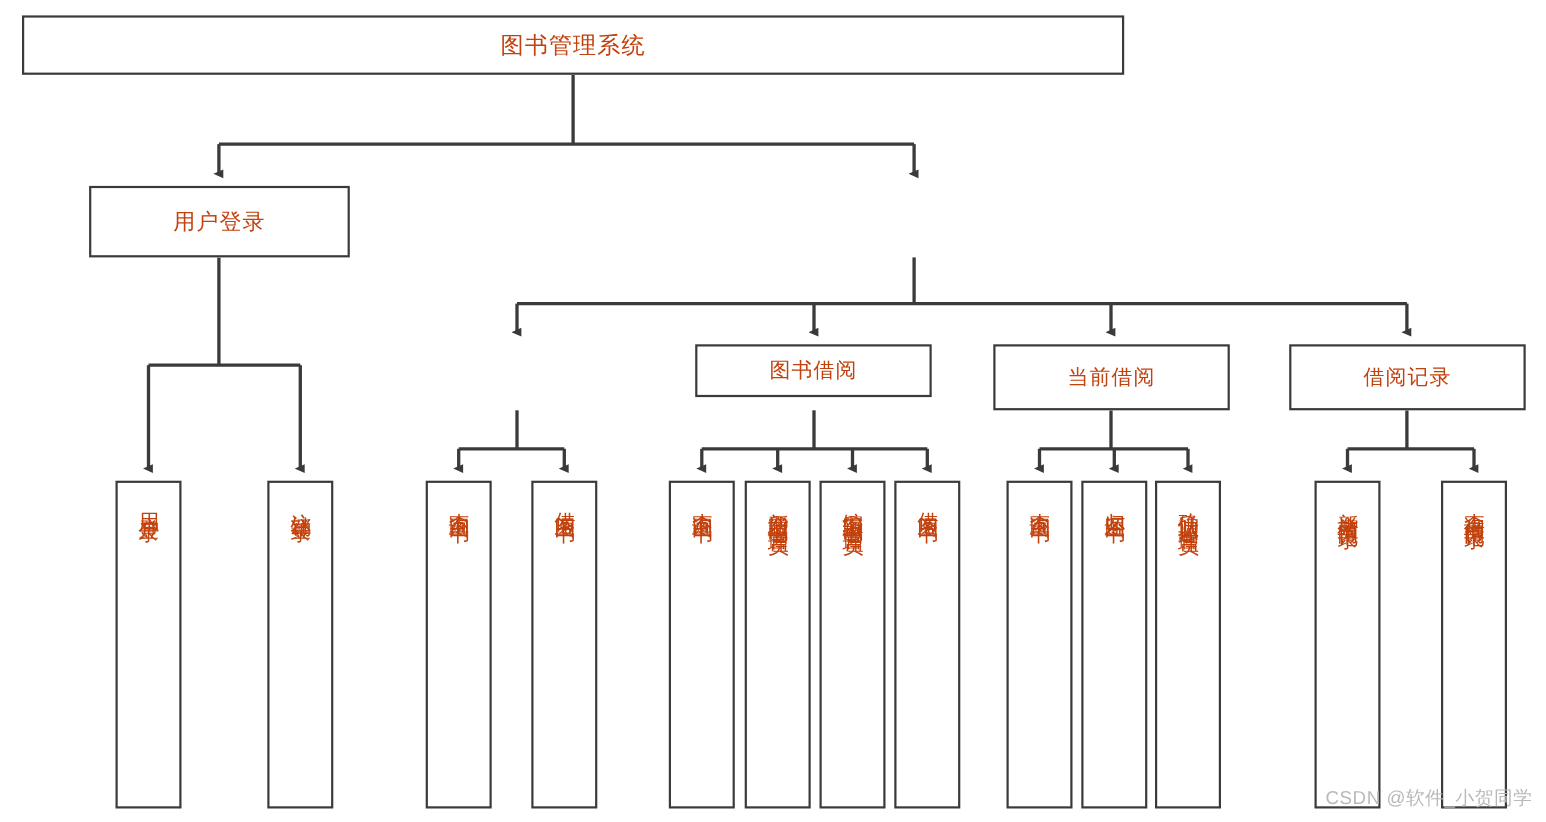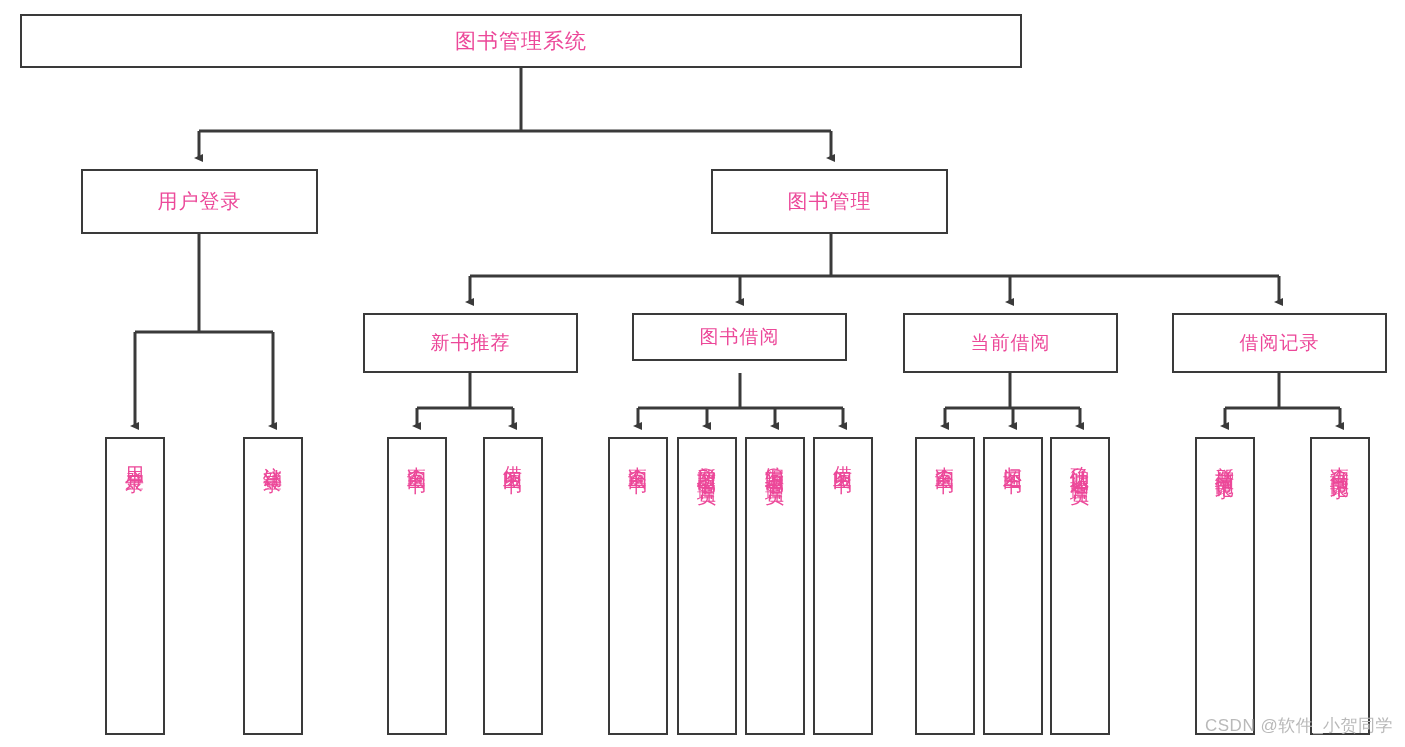--- a/index.html
+++ b/index.html
@@ -21,21 +21,21 @@
     width: 1405px; height: 747px;
     pointer-events: none;
   }
   .node {
     position: absolute;
     background: #ffffff;
     border: 2.5px solid #3a3a3a;
     display: flex;
     align-items: center;
     justify-content: center;
-    color: #ec4899;
+    color: #c2410c;
     z-index: 2;
   }
   .node.root {
     font-size: 21px;
   }
   .node.level2 {
     font-size: 20px;
   }
   .node.level3 {
     font-size: 19px;
@@ -126,27 +126,21 @@
     </g>
   </svg>
 
   <div class="node root" style="left:20px; top:14px; width:1002px; height:54px;">
     <span class="htext">图书管理系统</span>
   </div>
 
   <div class="node level2" style="left:81px; top:169px; width:237px; height:65px;">
     <span class="htext">用户登录</span>
   </div>
-  <div class="node level2" style="left:711px; top:169px; width:237px; height:65px;">
-    <span class="htext">图书管理</span>
-  </div>
 
-  <div class="node level3" style="left:363px; top:313px; width:215px; height:60px;">
-    <span class="htext">新书推荐</span>
-  </div>
   <div class="node level3" style="left:632px; top:313px; width:215px; height:48px;">
     <span class="htext">图书借阅</span>
   </div>
   <div class="node level3" style="left:1172px; top:313px; width:215px; height:60px;">
     <span class="htext">借阅记录</span>
   </div>
   <div class="node level3" style="left:903px; top:313px; width:215px; height:60px;">
     <span class="htext">当前借阅</span>
   </div>
 

